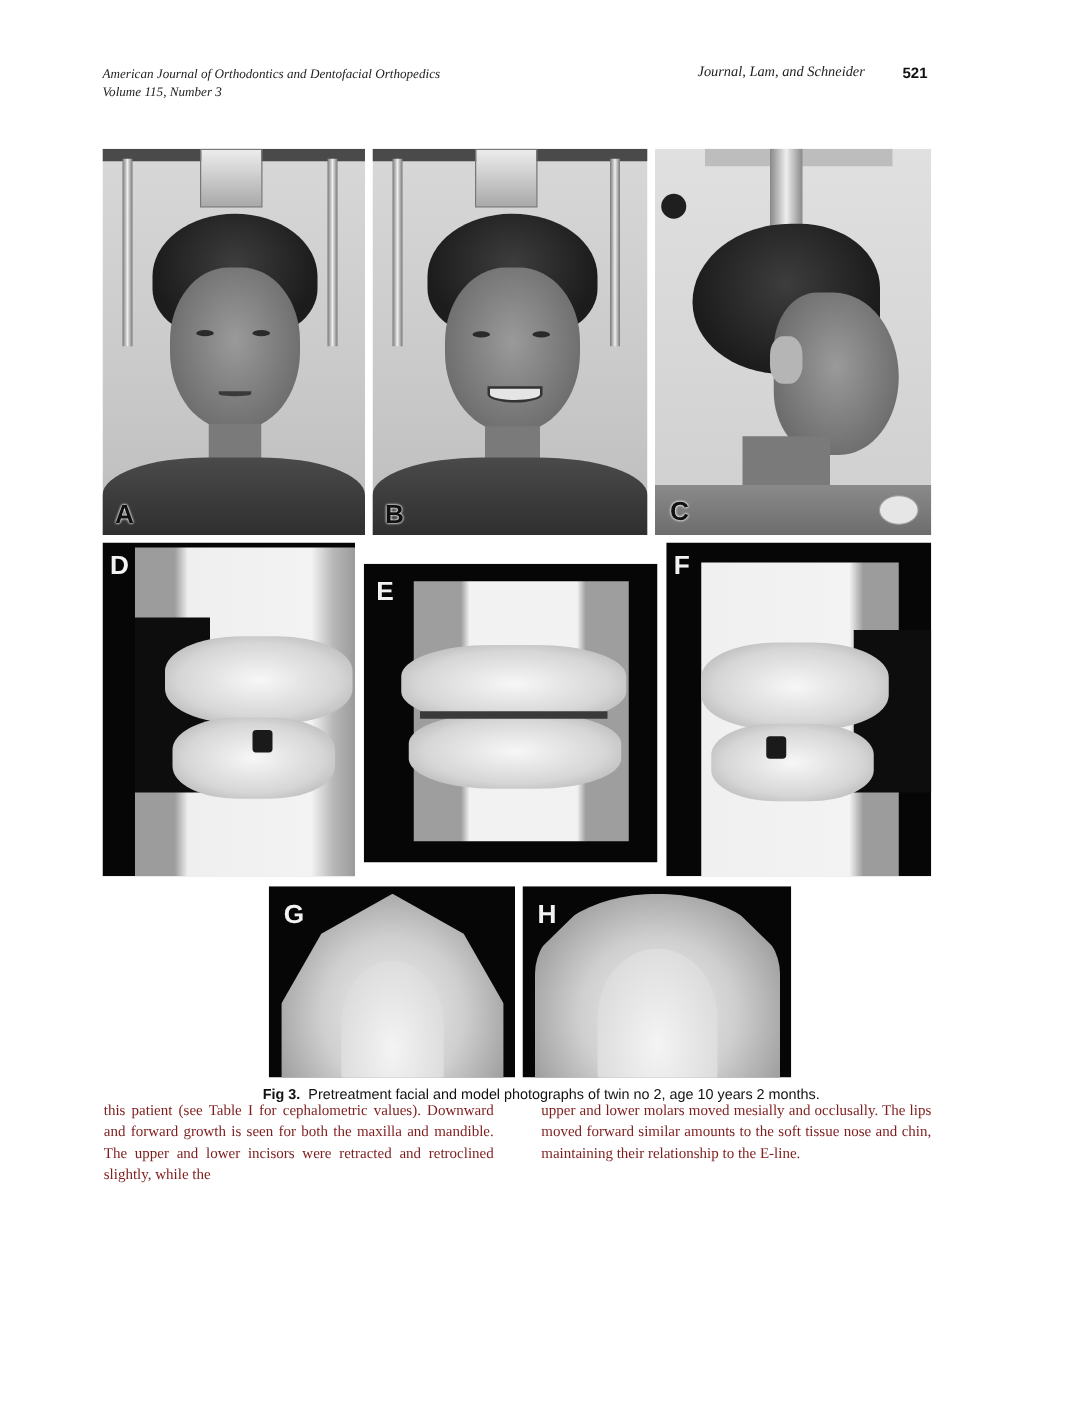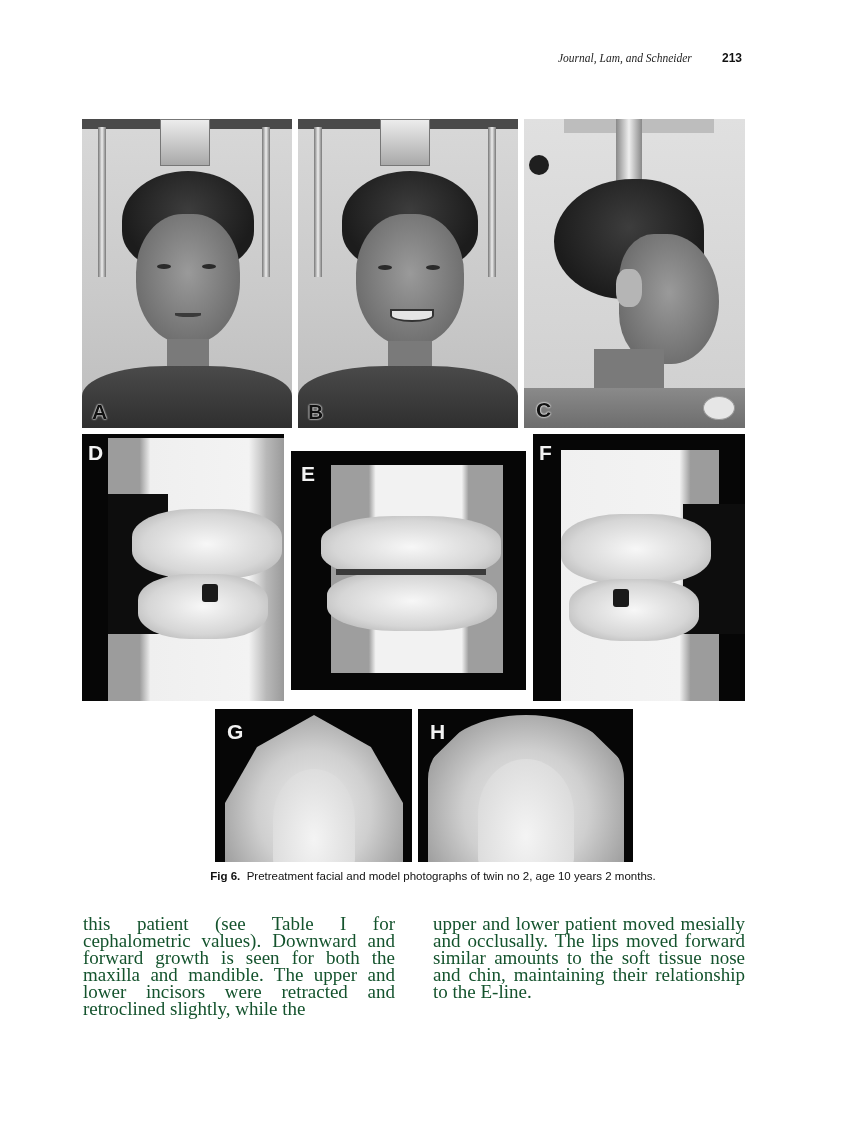--- a/index.html
+++ b/index.html
@@ -31,31 +31,33 @@
   .teeth-row { position: absolute; background: radial-gradient(ellipse at 50% 50%, #f7f7f7 0%, #d6d6d6 60%, #a8a8a8 100%); border-radius: 40%; }
   .gap { position: absolute; background: #1a1a1a; border-radius: 3px; }
 
   
   .occlusal-arch { position: absolute; background: radial-gradient(ellipse at 50% 60%, #efefef 0%, #cfcfcf 45%, #9e9e9e 80%, #7a7a7a 100%); }
   .arch-inner { position: absolute; background: radial-gradient(ellipse at 50% 70%, #f4f4f4, #d4d4d4); border-radius: 50% 50% 10% 10%; }
 
   .caption { position: absolute; left: 0; width: 866px; top: 870px; text-align: center; font-family: "Liberation Sans", sans-serif; font-size: 11.5px; color: #111; }
   .caption b { font-weight: bold; }
 
-  .col { position: absolute; top: 915px; width: 312px; font-family: "Liberation Serif", serif; font-size: 19px; line-height: 17px; color: #14532d; text-align: justify; }
+  .col { position: absolute; top: 880px; width: 312px; font-family: "Liberation Serif", serif; font-size: 12px; line-height: 17px; color: #7f1d1d; text-align: justify; }
   .col-left { left: 83px; }
   .col-right { left: 433px; }
 </style>
 </head>
 <body>
 
 <div class="header-left">
+  <div>American Journal of Orthodontics and Dentofacial Orthopedics</div>
+  <div>Volume 115, Number 3</div>
 </div>
 <div class="header-right">Journal, Lam, and Schneider</div>
-<div class="page-num">213</div>
+<div class="page-num">521</div>
 
 <div class="panel" style="left:82px;top:119px;width:210px;height:309px;">
   <div class="face-bg"></div>
   <div class="headholder-top" style="background:#4a4a4a;"></div>
   <div class="headholder-block" style="left:78px;"></div>
   <div class="rod" style="left:16px;top:8px;height:150px;"></div>
   <div class="rod" style="left:180px;top:8px;height:150px;"></div>
   <div class="hair" style="left:40px;top:52px;width:132px;height:100px;"></div>
   <div class="face" style="left:54px;top:95px;width:104px;height:130px;"></div>
   <div class="eye" style="left:75px;top:145px;"></div>
@@ -133,18 +135,18 @@
 </div>
 
 <div class="panel" style="left:418px;top:709px;width:215px;height:153px;">
   <div class="model-black"></div>
   <div class="occlusal-arch" style="left:10px;top:6px;width:196px;height:160px;border-radius:50% 50% 0 0 / 40% 40% 0 0;clip-path:polygon(0 30%,100% 30%,100% 100%,0 100%,0 30%,25% 0,75% 0,100% 30%);"></div>
   <div class="arch-inner" style="left:60px;top:50px;width:96px;height:110px;"></div>
   <div class="panel-letter letter-light" style="left:12px;top:12px;">H</div>
 </div>
 
 <div class="caption">
-  <b>Fig 6.</b>&nbsp;
+  <b>Fig 3.</b>&nbsp;
   <span>Pretreatment facial and model photographs of twin no 2, age 10 years 2 months.</span>
 </div>
 
 <div class="col col-left">this patient (see Table I for cephalometric values). Downward and forward growth is seen for both the maxilla and mandible. The upper and lower incisors were retracted and retroclined slightly, while the</div>
-<div class="col col-right">upper and lower patient moved mesially and occlusally. The lips moved forward similar amounts to the soft tissue nose and chin, maintaining their relationship to the E-line.</div>
+<div class="col col-right">upper and lower molars moved mesially and occlusally. The lips moved forward similar amounts to the soft tissue nose and chin, maintaining their relationship to the E-line.</div>
 
 </body></html>

